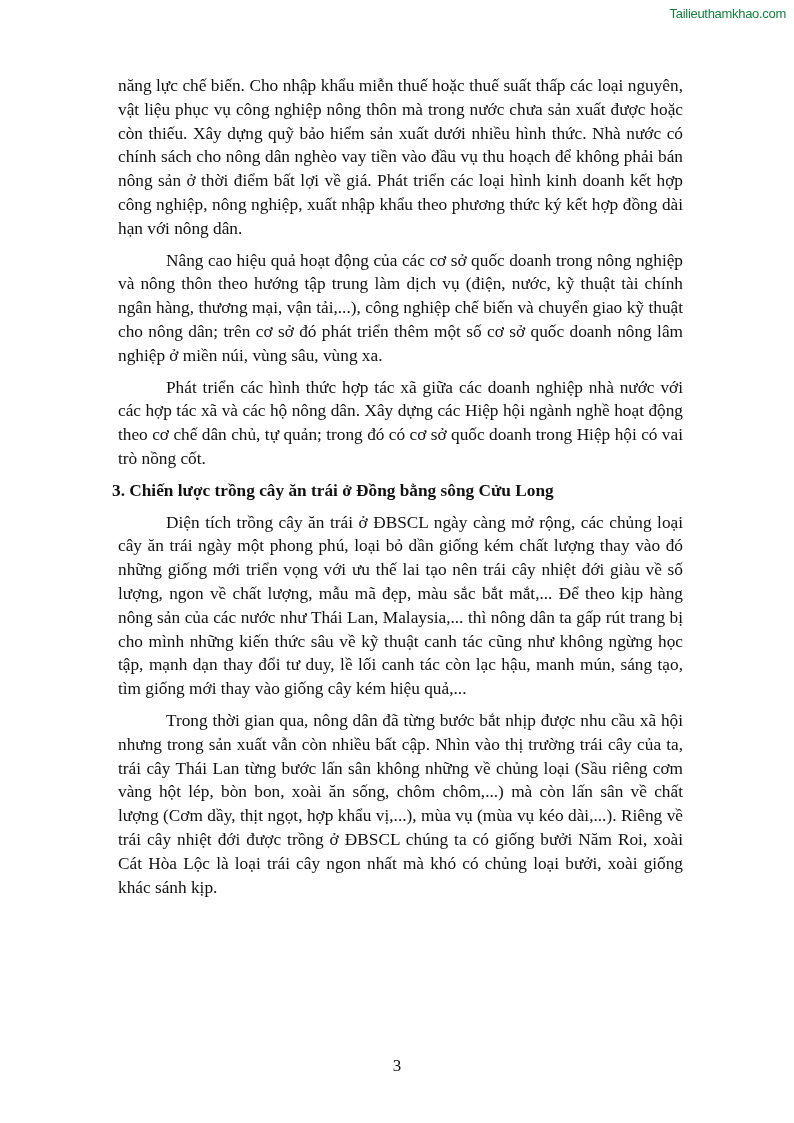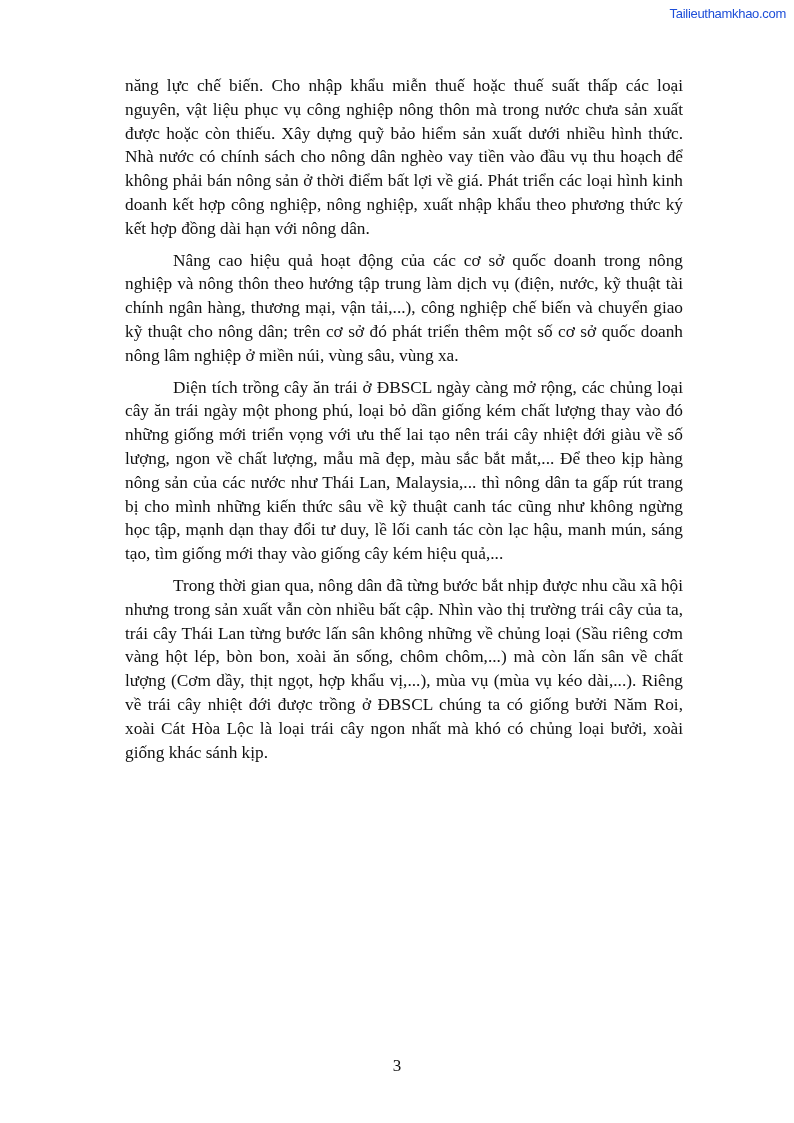--- a/index.html
+++ b/index.html
@@ -1,41 +1,43 @@
 <!DOCTYPE html>
 <html><head>
 <meta charset="utf-8">
 <style>
   html, body { margin: 0; padding: 0; background: #ffffff; }
   body { width: 794px; height: 1123px; position: relative; overflow: hidden; }
   .watermark {
     position: absolute; top: 6px; right: 8px;
     font-family: "Liberation Sans", sans-serif; font-size: 13px;
-    color: #1d4ed8; letter-spacing: -0.3px;
+    color: #15803d; letter-spacing: -0.3px;
   }
   .page {
     position: absolute; left: 112px; top: 74px; width: 571px;
     font-family: "Liberation Serif", serif; font-size: 17.3px;
     line-height: 23.8px; color: #111;
   }
-  .page p { margin: 0 0 8px 13px; text-align: justify; }
+  .page p { margin: 0 0 8px 6px; text-align: justify; }
   .page p.indent { text-indent: 48px; }
   .page h3 {
     margin: 0 0 8px 0; font-size: 17.3px; font-weight: bold; line-height: 23.8px;
   }
   .page-number {
     position: absolute; top: 1056px; left: 0; width: 794px; text-align: center;
     font-family: "Liberation Serif", serif; font-size: 17px; color: #111;
   }
 </style>
 </head>
 <body>
 
 <div class="watermark">Tailieuthamkhao.com</div>
 
 <div class="page">
   <p>năng lực chế biến. Cho nhập khẩu miễn thuế hoặc thuế suất thấp các loại nguyên, vật liệu phục vụ công nghiệp nông thôn mà trong nước chưa sản xuất được hoặc còn thiếu. Xây dựng quỹ bảo hiểm sản xuất dưới nhiều hình thức. Nhà nước có chính sách cho nông dân nghèo vay tiền vào đầu vụ thu hoạch để không phải bán nông sản ở thời điểm bất lợi về giá. Phát triển các loại hình kinh doanh kết hợp công nghiệp, nông nghiệp, xuất nhập khẩu theo phương thức ký kết hợp đồng dài hạn với nông dân.</p>
   <p class="indent">Nâng cao hiệu quả hoạt động của các cơ sở quốc doanh trong nông nghiệp và nông thôn theo hướng tập trung làm dịch vụ (điện, nước, kỹ thuật tài chính ngân hàng, thương mại, vận tải,...), công nghiệp chế biến và chuyển giao kỹ thuật cho nông dân; trên cơ sở đó phát triển thêm một số cơ sở quốc doanh nông lâm nghiệp ở miền núi, vùng sâu, vùng xa.</p>
+  <p class="indent">Phát triển các hình thức hợp tác xã giữa các doanh nghiệp nhà nước với các hợp tác xã và các hộ nông dân. Xây dựng các Hiệp hội ngành nghề hoạt động theo cơ chế dân chủ, tự quản; trong đó có cơ sở quốc doanh trong Hiệp hội có vai trò nồng cốt.</p>
+  <h3>3. Chiến lược trồng cây ăn trái ở Đồng bằng sông Cửu Long</h3>
   <p class="indent">Diện tích trồng cây ăn trái ở ĐBSCL ngày càng mở rộng, các chủng loại cây ăn trái ngày một phong phú, loại bỏ dần giống kém chất lượng thay vào đó những giống mới triển vọng với ưu thế lai tạo nên trái cây nhiệt đới giàu về số lượng, ngon về chất lượng, mẫu mã đẹp, màu sắc bắt mắt,... Để theo kịp hàng nông sản của các nước như Thái Lan, Malaysia,... thì nông dân ta gấp rút trang bị cho mình những kiến thức sâu về kỹ thuật canh tác cũng như không ngừng học tập, mạnh dạn thay đổi tư duy, lề lối canh tác còn lạc hậu, manh mún, sáng tạo, tìm giống mới thay vào giống cây kém hiệu quả,...</p>
   <p class="indent">Trong thời gian qua, nông dân đã từng bước bắt nhịp được nhu cầu xã hội nhưng trong sản xuất vẫn còn nhiều bất cập. Nhìn vào thị trường trái cây của ta, trái cây Thái Lan từng bước lấn sân không những về chủng loại (Sầu riêng cơm vàng hột lép, bòn bon, xoài ăn sống, chôm chôm,...) mà còn lấn sân về chất lượng (Cơm dầy, thịt ngọt, hợp khẩu vị,...), mùa vụ (mùa vụ kéo dài,...). Riêng về trái cây nhiệt đới được trồng ở ĐBSCL chúng ta có giống bưởi Năm Roi, xoài Cát Hòa Lộc là loại trái cây ngon nhất mà khó có chủng loại bưởi, xoài giống khác sánh kịp.</p>
 </div>
 
 <div class="page-number">3</div>
 
 </body></html>

